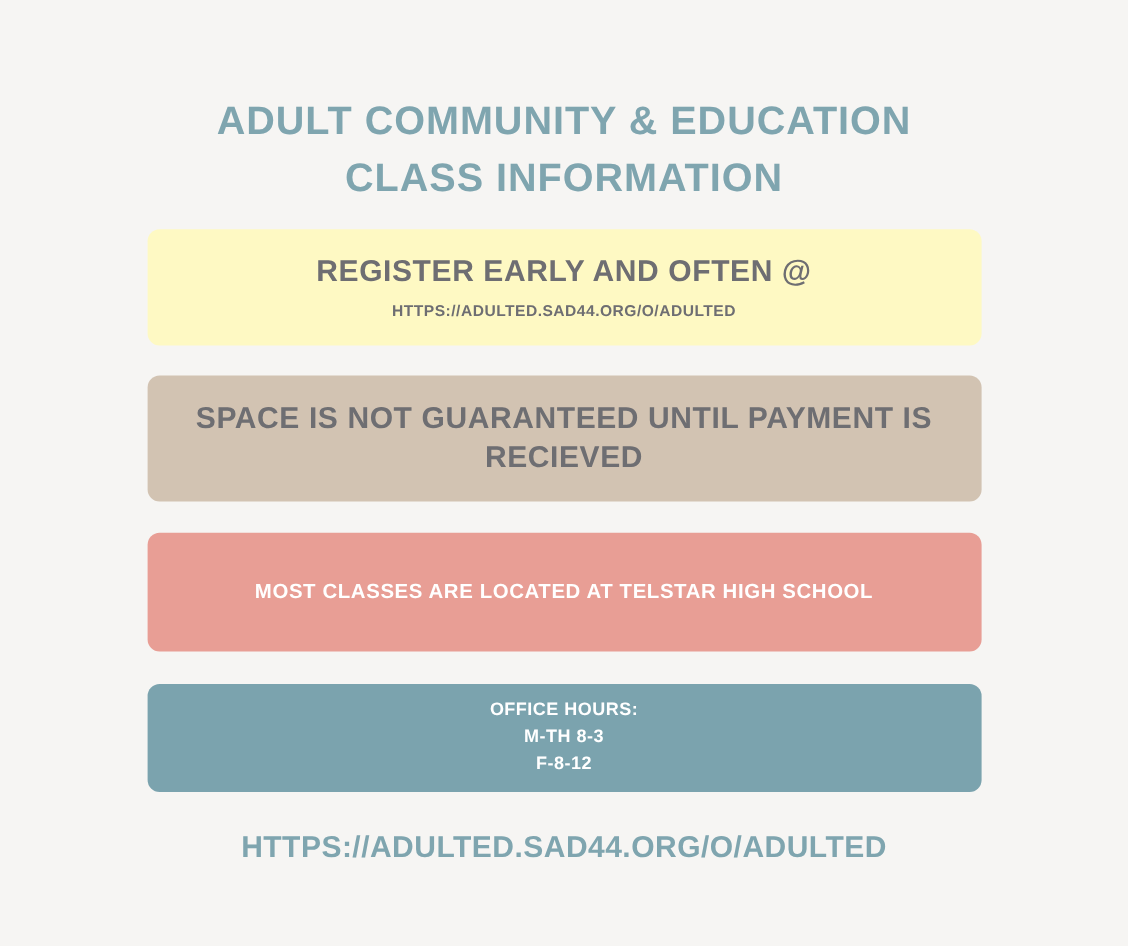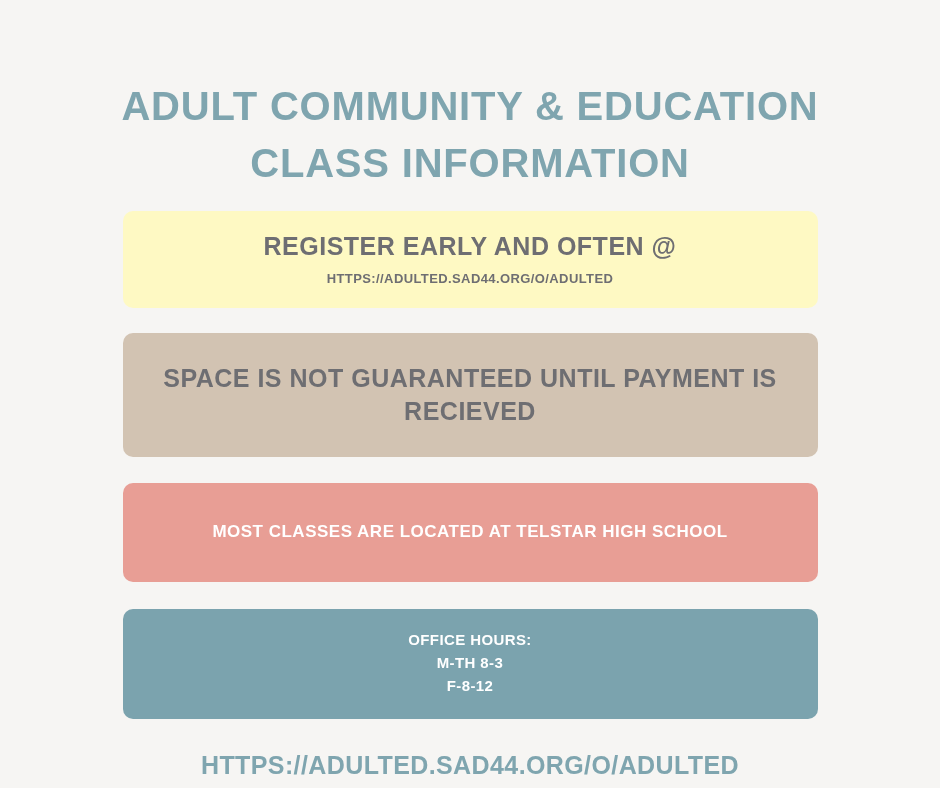--- a/index.html
+++ b/index.html
@@ -22,21 +22,21 @@
     flex-direction: column;
     align-items: center;
   }
 
   
   .page-title {
     width: 700px;
     margin: 78px 0 0 0;
     text-align: center;
     color: #7FA5AF;
-    font-size: 40px;
+    font-size: 33px;
     font-weight: bold;
     letter-spacing: 0.8px;
     line-height: 1.42;
     text-transform: uppercase;
   }
 
   
   .card {
     width: 695px;
     box-sizing: border-box;
@@ -48,31 +48,31 @@
     text-align: center;
     padding: 10px 16px;
   }
   .card-register {
     background: #fef9c3;
     height: 97px;
     margin-top: 19px;
   }
   .card-payment {
     background: #D2C3B2;
-    height: 124px;
+    height: 105px;
     margin-top: 25px;
   }
   .card-location {
     background: #E89E95;
     height: 99px;
     margin-top: 26px;
   }
   .card-hours {
     background: #7BA3AE;
-    height: 110px;
+    height: 90px;
     margin-top: 27px;
   }
 
   .card-head-dark {
     color: #6E6E72;
     font-size: 25px;
     font-weight: bold;
     letter-spacing: 0.5px;
     line-height: 1.3;
     text-transform: uppercase;

